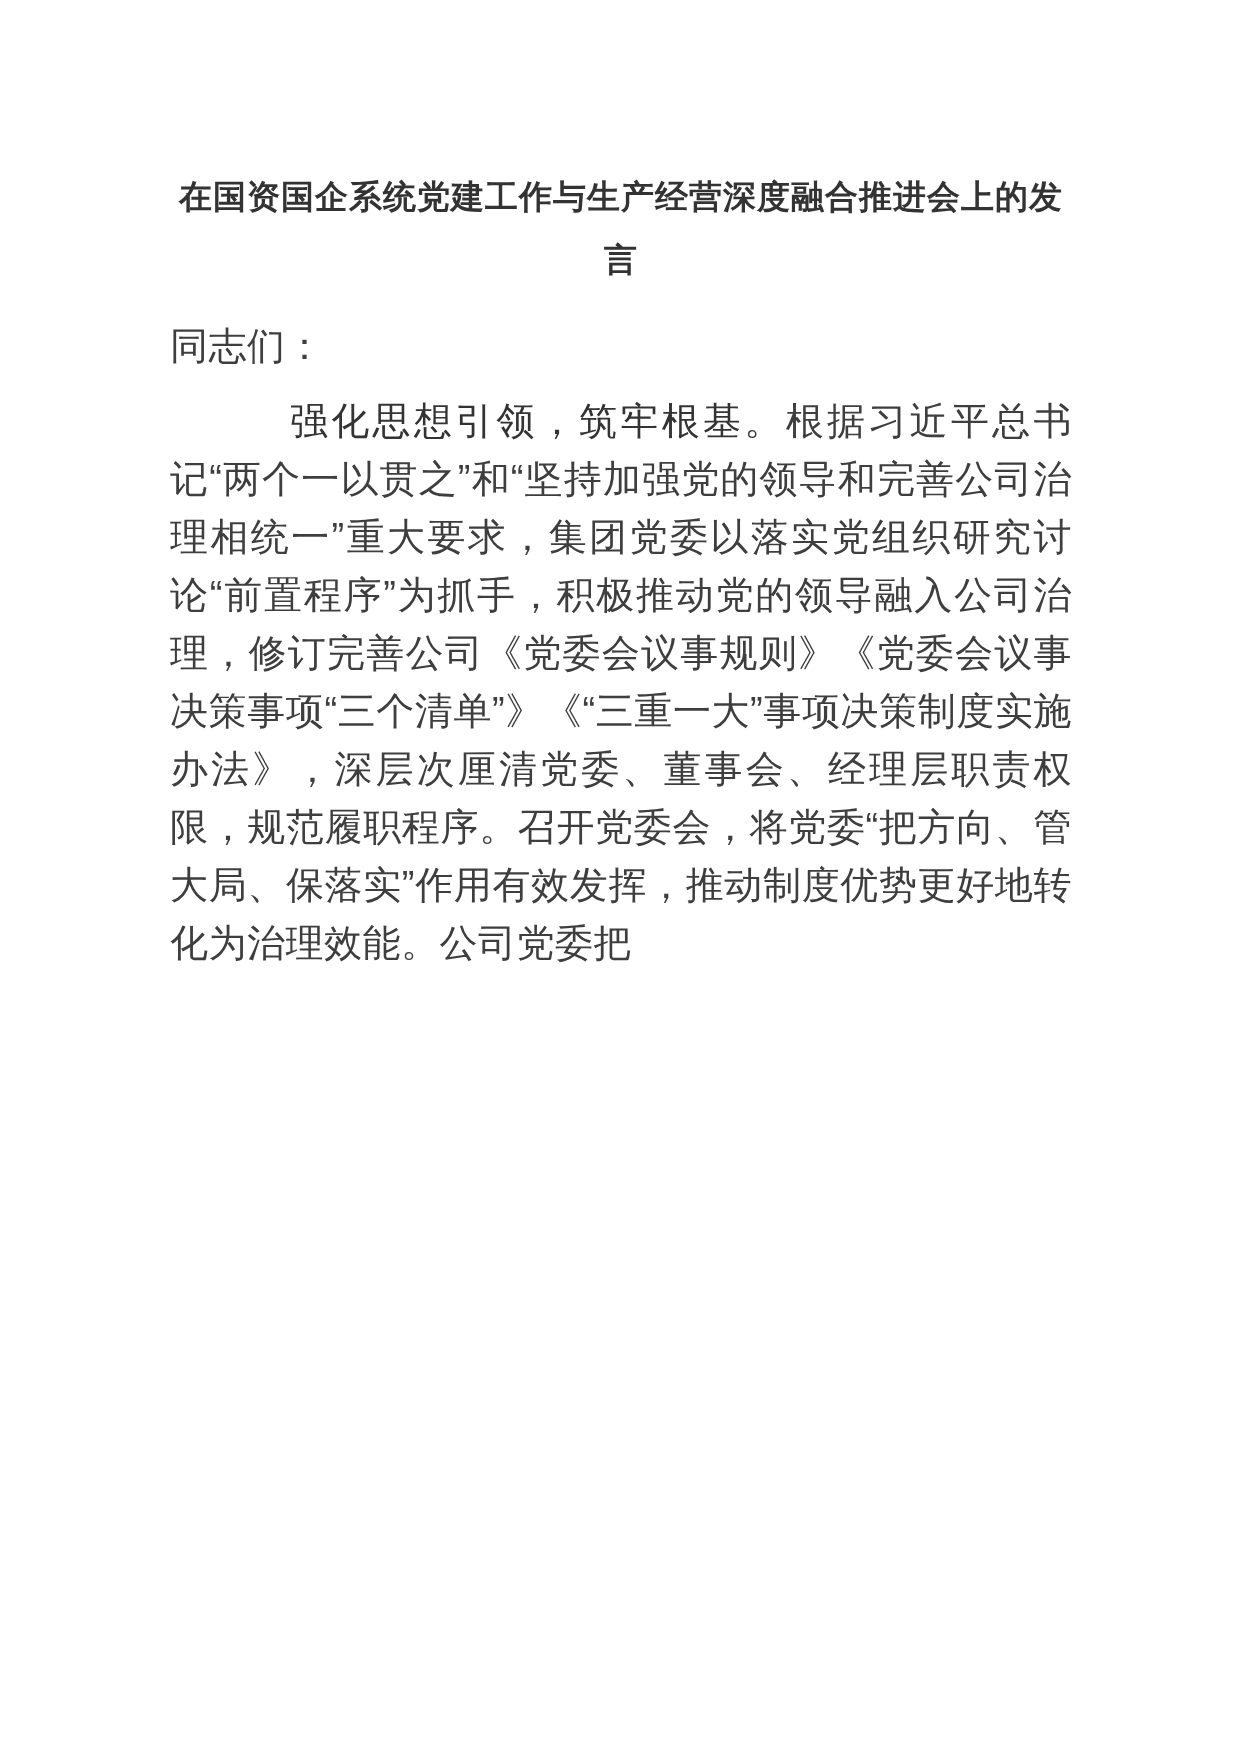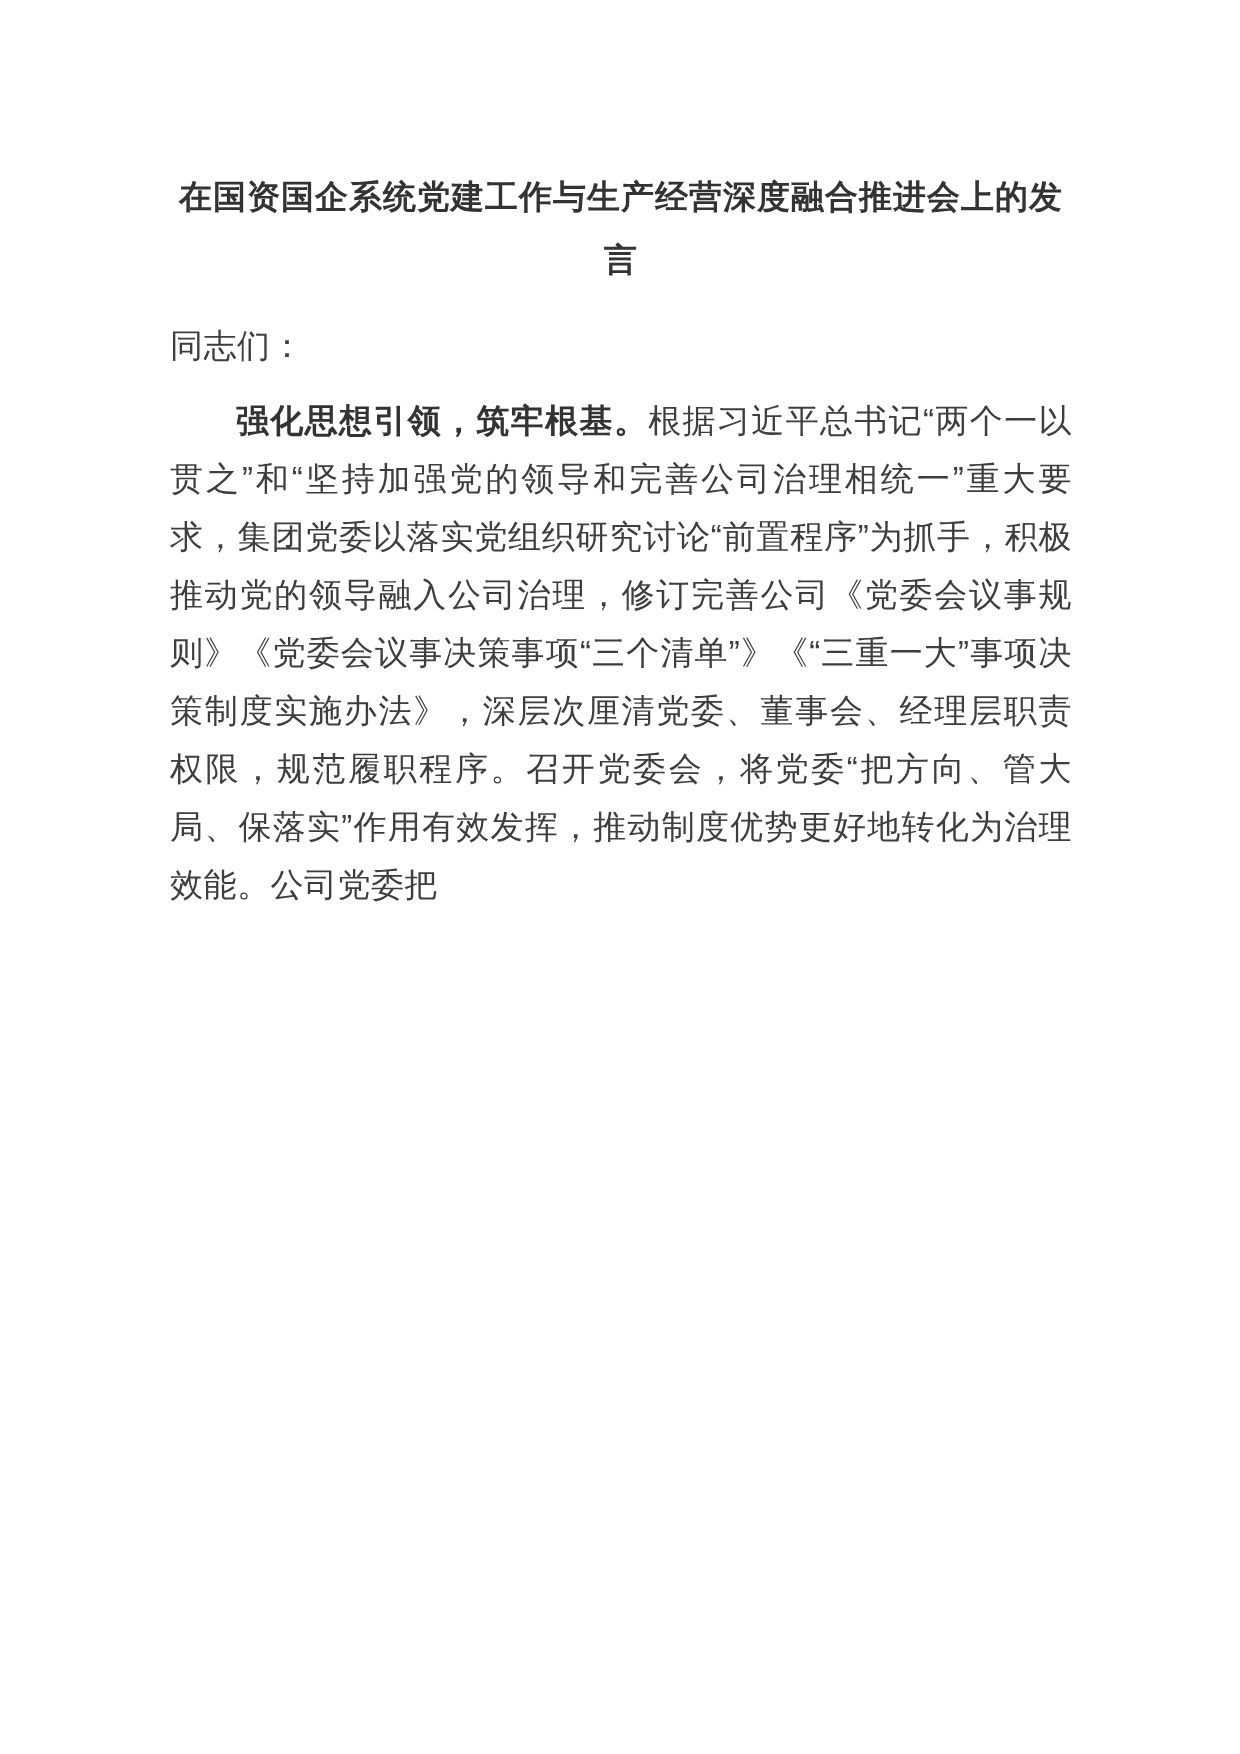--- a/index.html
+++ b/index.html
@@ -23,32 +23,33 @@
   .doc-title {
     font-size: 33px;
     line-height: 63px;
     font-weight: 700;
     text-align: center;
     color: #333333;
     letter-spacing: 1px;
     margin: 0 0 26px 0;
   }
   .para {
-    font-size: 33px;
+    font-size: 38px;
     line-height: 58px;
     margin: 0 0 17px 0;
     text-align: justify;
     letter-spacing: 0.5px;
   }
   .indent {
     text-indent: 2em;
   }
   .lead {
-    font-weight: 700;
+    font-weight: 400;
     color: #333333;
+    margin-left: 44px;
   }
 </style>
 </head>
 <body>
 
 <div class="page">
   <h1 class="doc-title">在国资国企系统党建工作与生产经营深度融合推进会上的发言</h1>
 
   <p class="para">同志们：</p>
 

